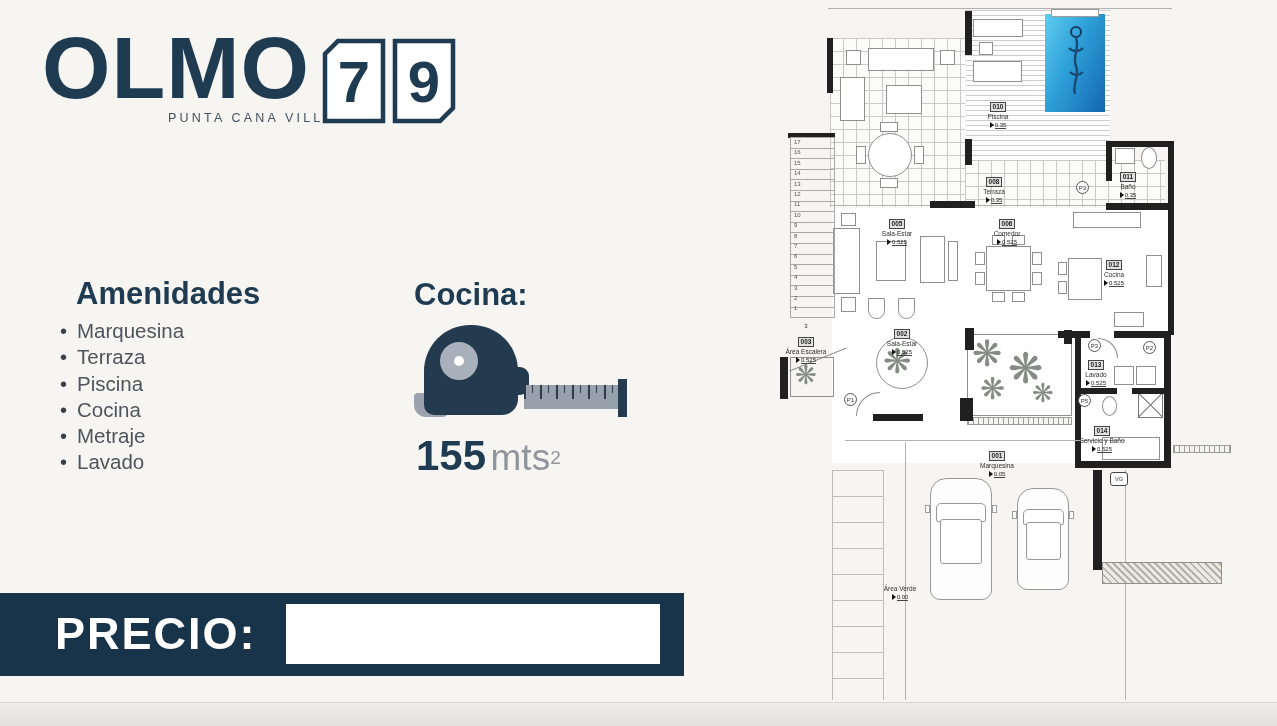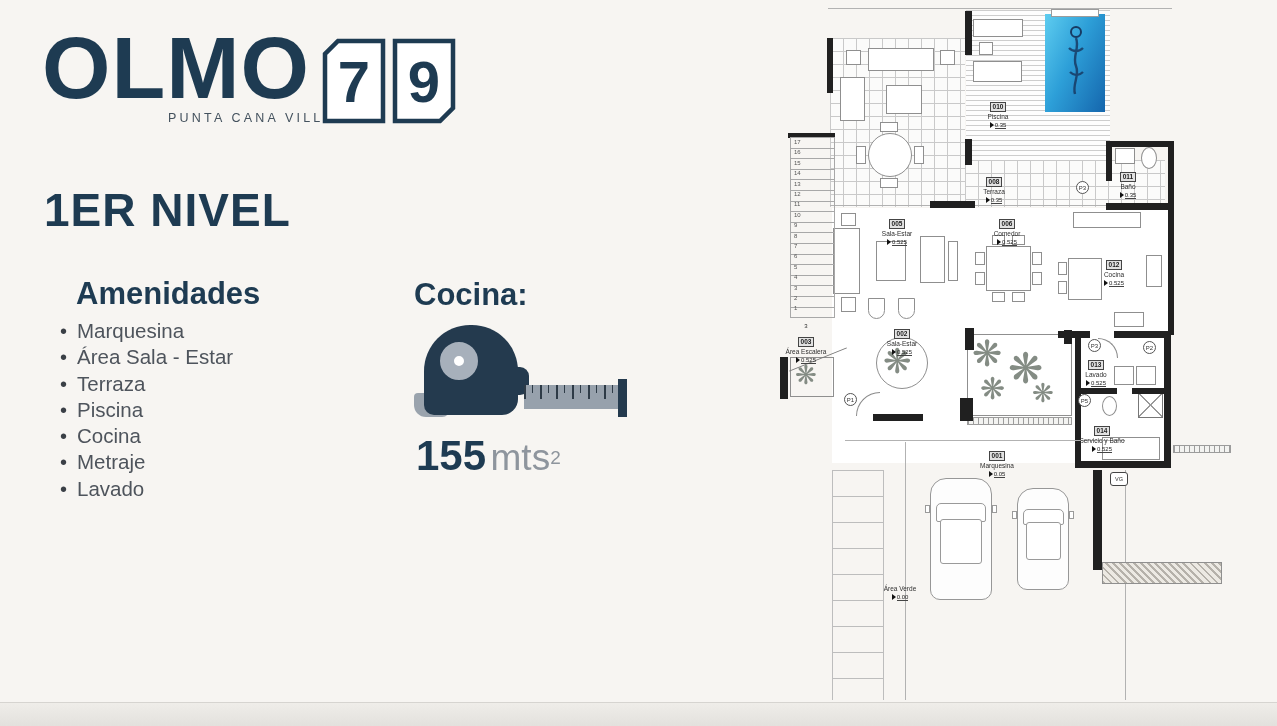--- a/index.html
+++ b/index.html
@@ -106,25 +106,23 @@
   <div id="logo-sub">PUNTA CANA VILLAGE</div>
   <svg class="digit-box" style="left:322px;" width="64" height="86">
     <path d="M16 3 H61 V83 H3 V16 Z" fill="#ffffff" stroke="#1e3b52" stroke-width="4.5"></path>
     <text x="32" y="64" text-anchor="middle" font-size="58" font-weight="bold" fill="#1e3b52" font-family="Liberation Sans, sans-serif">7</text>
   </svg>
   <svg class="digit-box" style="left:392px;" width="64" height="86">
     <path d="M3 3 H61 V70 L48 83 H3 Z" fill="#ffffff" stroke="#1e3b52" stroke-width="4.5"></path>
     <text x="32" y="64" text-anchor="middle" font-size="58" font-weight="bold" fill="#1e3b52" font-family="Liberation Sans, sans-serif">9</text>
   </svg>
 
-  <div id="level-title">1ER NIVEL</div>
   <div id="amenities-title">Amenidades</div>
   <ul id="amenities-list">
     <li>Marquesina</li>
-    <li>Área Sala - Estar</li>
     <li>Terraza</li>
     <li>Piscina</li>
     <li>Cocina</li>
     <li>Metraje</li>
     <li>Lavado</li>
   </ul>
 
   <div id="metraje-title">Cocina:</div>
 
   <div id="tape">
@@ -134,20 +132,24 @@
     <div class="nub"></div>
     <div class="band"></div>
     <div class="end"></div>
   </div>
 
   <div id="metraje-value">
     <span class="num">155</span>
     <span class="unit">mts</span><sup>2</sup>
   </div>
 
+  <div id="price-bar">
+    <div id="price-label">PRECIO:</div>
+    <div id="price-box"></div>
+  </div>
   <div id="page-bottom-strip"></div>
 
   <div id="plan">
 
     <div class="tline" style="left:48px; top:8px; width:344px; height:1px;"></div>
     <div class="tilegrid" style="left:50px; top:38px; width:135px; height:169px;"></div>
     <div class="tilegrid" style="left:185px; top:160px; width:200px; height:47px;"></div>
     <div class="deck" style="left:186px; top:10px; width:144px; height:150px;"></div>
     <div id="pool">
       <svg width="60" height="98" viewBox="0 0 60 98">

